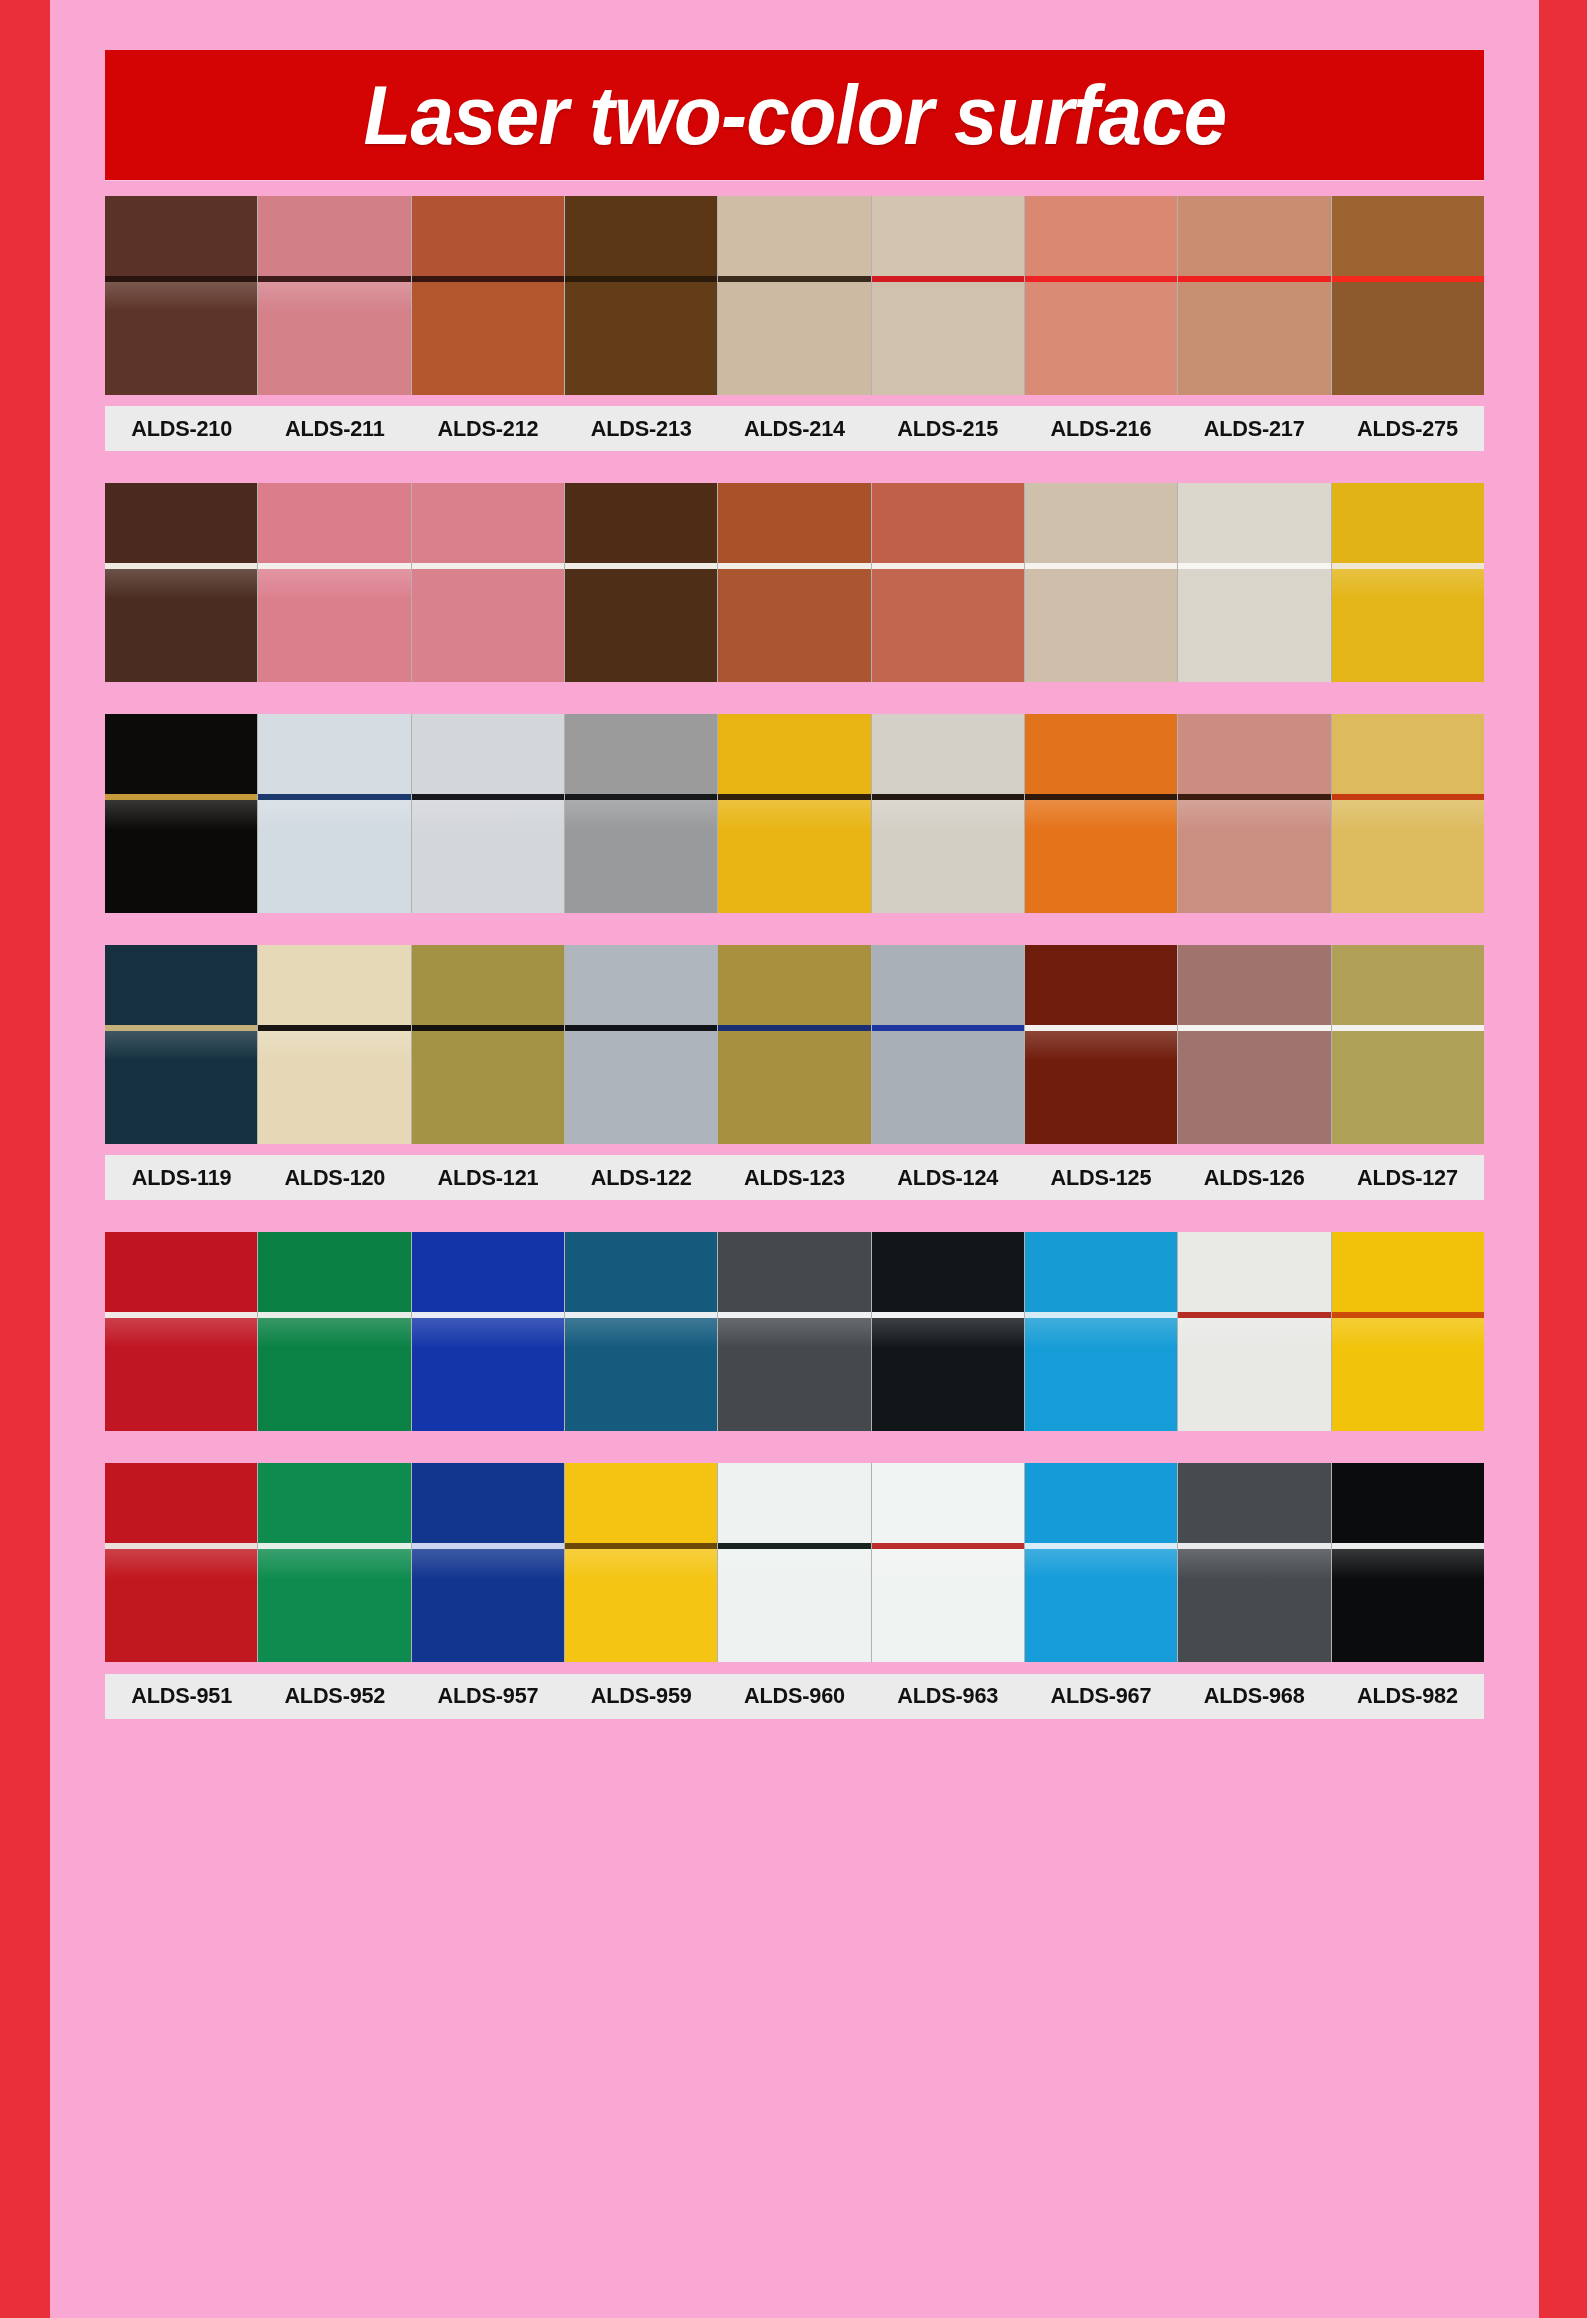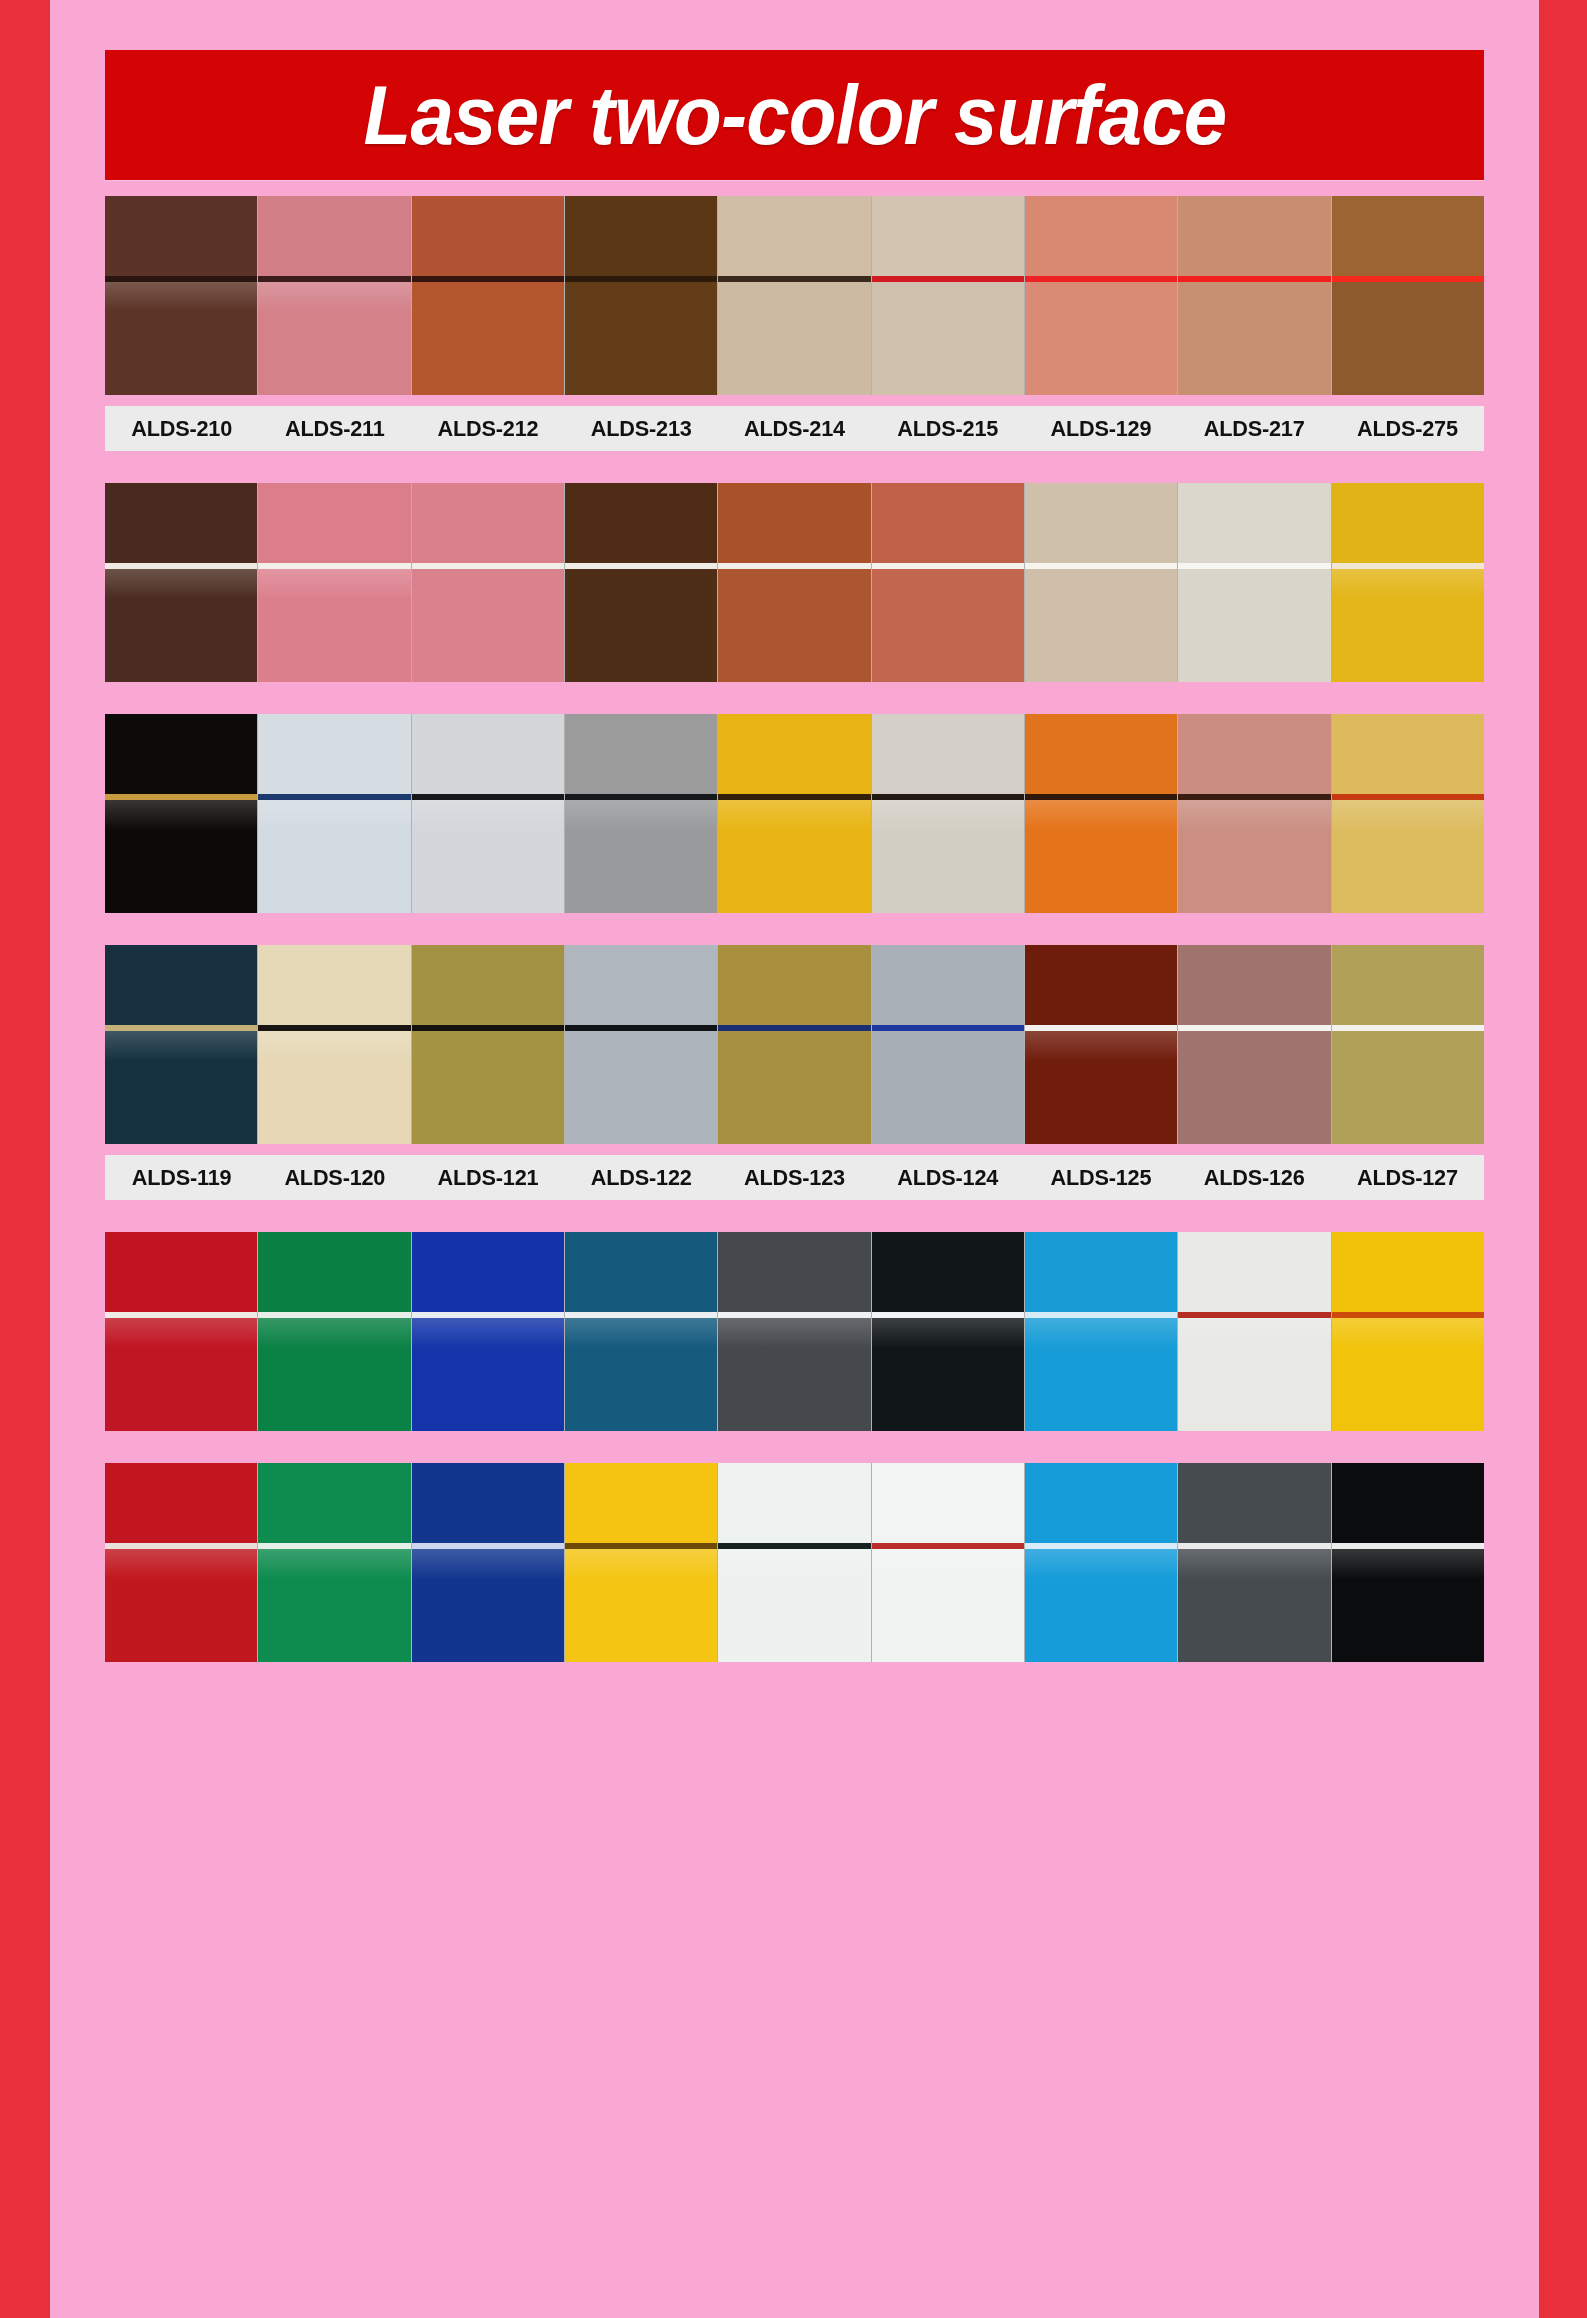--- a/index.html
+++ b/index.html
@@ -169,21 +169,21 @@
               <div class="sw-bot" style="background: rgb(140, 90, 44);"></div>
             </div>
           </div>
           <div class="label-bar">
             <div class="label-cell">ALDS-210</div>
             <div class="label-cell">ALDS-211</div>
             <div class="label-cell">ALDS-212</div>
             <div class="label-cell">ALDS-213</div>
             <div class="label-cell">ALDS-214</div>
             <div class="label-cell">ALDS-215</div>
-            <div class="label-cell">ALDS-129</div>
+            <div class="label-cell">ALDS-216</div>
             <div class="label-cell">ALDS-217</div>
             <div class="label-cell">ALDS-275</div>
           </div>
         </div>
         <div class="swatch-row">
           <div class="swatch-strip">
             <div class="swatch gloss">
               <div class="sw-top" style="background: rgb(74, 42, 31);"></div>
               <div class="sw-line" style="background: rgb(239, 234, 226);"></div>
               <div class="sw-bot" style="background: rgb(75, 44, 33);"></div>
@@ -429,18 +429,29 @@
               <div class="sw-top" style="background: rgb(70, 75, 80);"></div>
               <div class="sw-line" style="background: rgb(233, 234, 236);"></div>
               <div class="sw-bot" style="background: rgb(70, 75, 80);"></div>
             </div>
             <div class="swatch gloss">
               <div class="sw-top" style="background: rgb(10, 12, 13);"></div>
               <div class="sw-line" style="background: rgb(236, 238, 238);"></div>
               <div class="sw-bot" style="background: rgb(10, 12, 13);"></div>
             </div>
           </div>
+          <div class="label-bar">
+            <div class="label-cell">ALDS-951</div>
+            <div class="label-cell">ALDS-952</div>
+            <div class="label-cell">ALDS-957</div>
+            <div class="label-cell">ALDS-959</div>
+            <div class="label-cell">ALDS-960</div>
+            <div class="label-cell">ALDS-963</div>
+            <div class="label-cell">ALDS-967</div>
+            <div class="label-cell">ALDS-968</div>
+            <div class="label-cell">ALDS-982</div>
+          </div>
         </div>
       </div>
 
   </div>
 </div>
 
 
 </body></html>

